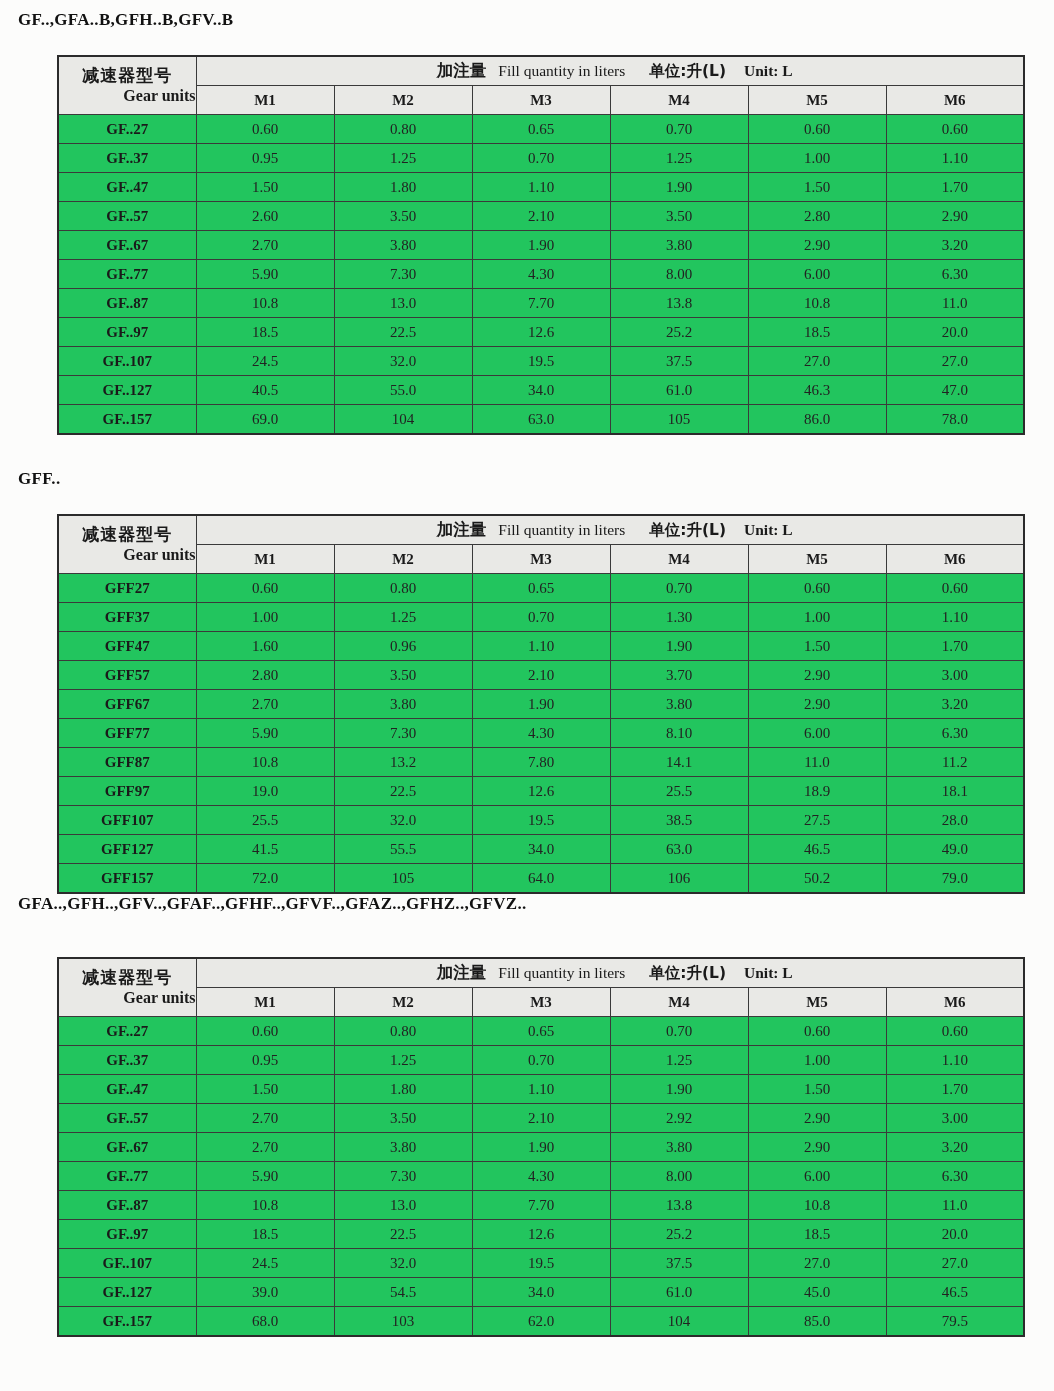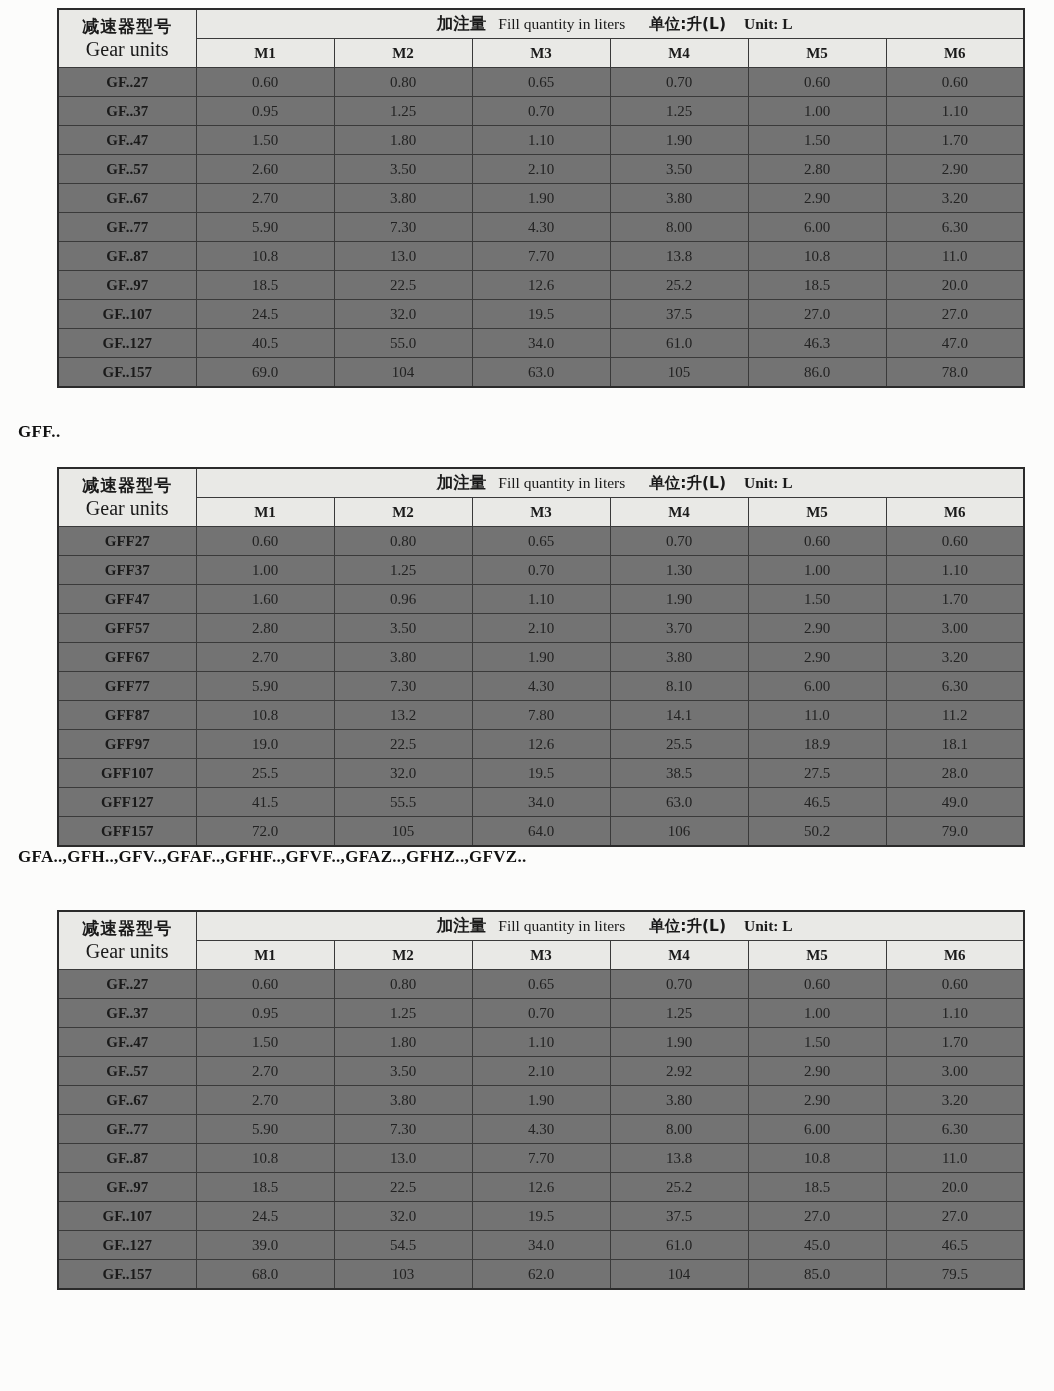--- a/index.html
+++ b/index.html
@@ -28,21 +28,21 @@
   }
   .sec0 .sec-heading { margin-top: 2px;  margin-bottom: 25px; }
   .sec1 .sec-heading { margin-top: 34px; margin-bottom: 25px; }
   .sec2 .sec-heading { margin-bottom: 43px; }
 
   table.fill-table {
     border-collapse: collapse;
     table-layout: fixed;
     width: 968px;
     margin-left: 57px;
-    background: #737373;
+    background: #22c55e;
     border: 2px solid #2b2b2b;
   }
   table.fill-table th,
   table.fill-table td {
     border: 1px solid #3a3a3a;
     text-align: center;
     vertical-align: middle;
     padding: 0;
     height: 28px;
     font-size: 15px;
@@ -60,23 +60,24 @@
     font-family: "DejaVu Sans", sans-serif;
     font-weight: 600;
   }
   .model-head .cn {
     font-size: 17px;
     letter-spacing: 1px;
     display: block;
     margin-bottom: 2px;
   }
   .model-head .en {
-    font-size: 20px;
-    font-weight: normal;
+    font-size: 16px;
+    font-weight: bold;
     display: block;
+    text-align: right;
   }
   .fill-head {
     height: 29px;
   }
   .fill-head .wrap {
     display: flex;
     justify-content: center;
     align-items: baseline;
     padding-left: 10px;
   }
@@ -96,20 +97,21 @@
   td.val-cell {
     font-size: 15px;
     color: #222;
   }
 </style>
 </head>
 <body>
 
 <div class="doc" id="doc">
   <section class="sec sec0">
+    <div class="sec-heading">GF..,GFA..B,GFH..B,GFV..B</div>
     <table class="fill-table">
       <colgroup>
         <col class="c-model">
         <col>
           <col>
           <col>
           <col>
           <col>
           <col>
       </colgroup>

